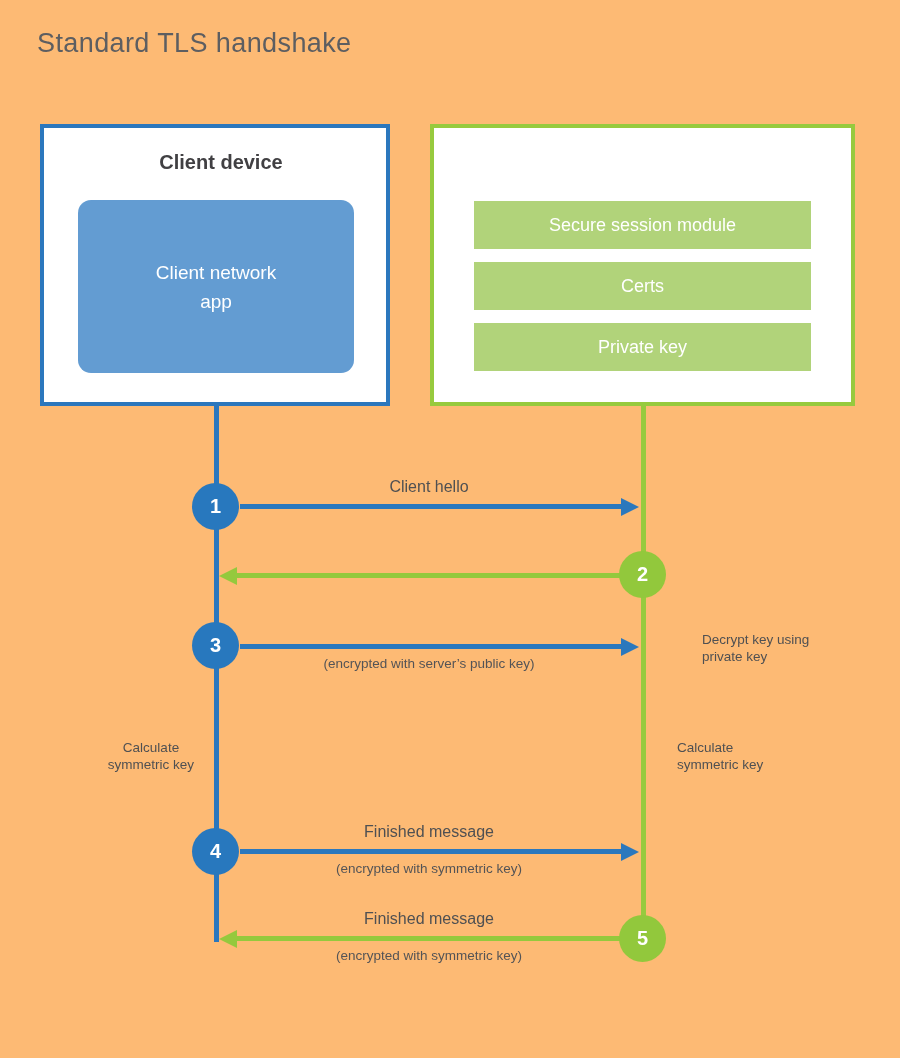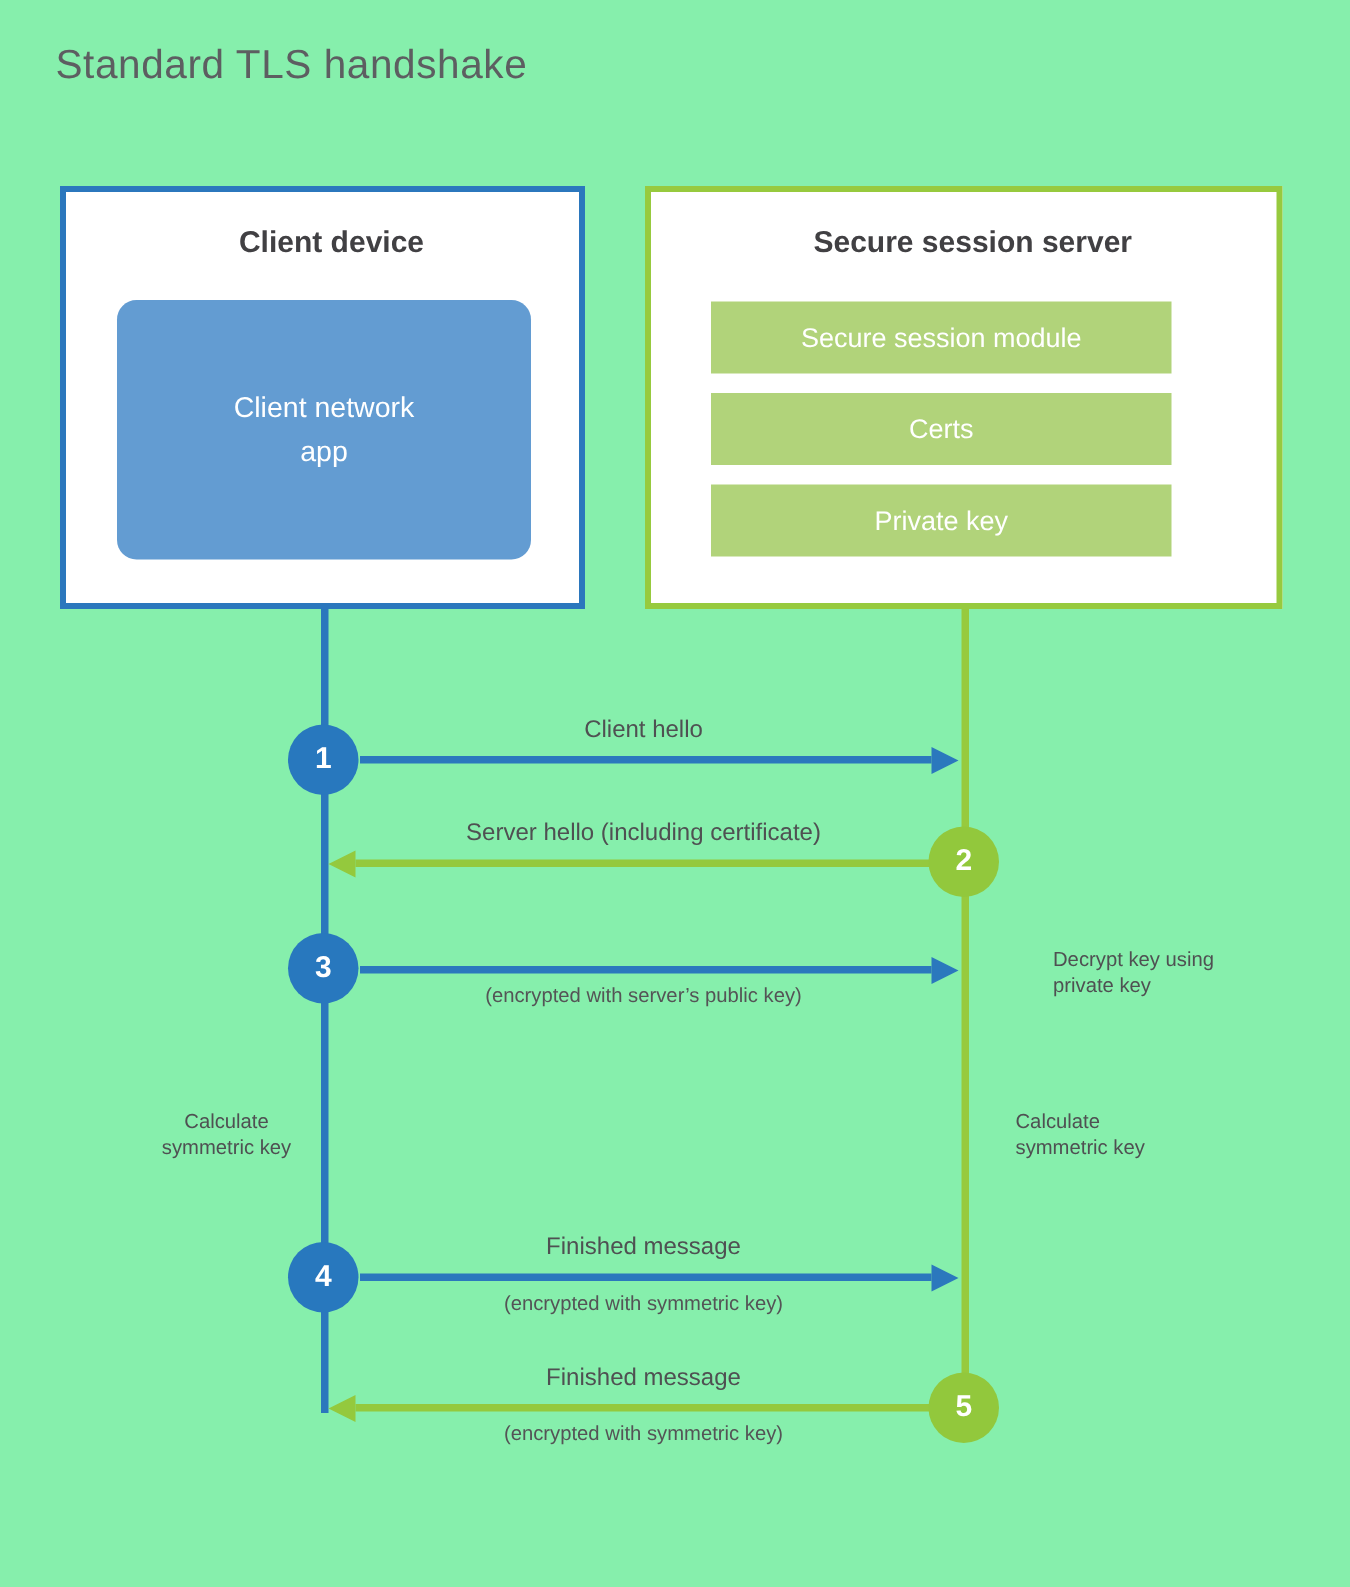--- a/index.html
+++ b/index.html
@@ -1,18 +1,18 @@
 <!DOCTYPE html>
 <html><head>
 <meta charset="utf-8">
 <title>Standard TLS handshake</title>
 <style>
   html,body { margin:0; padding:0; background:#ffffff; }
   .canvas {
-    position:relative; width:900px; height:1058px; background:#86efac;
+    position:relative; width:900px; height:1058px; background:#fdba74;
     font-family:"Liberation Sans", sans-serif; overflow:hidden;
   }
   .page-title {
     position:absolute; left:37px; top:28px; margin:0;
     font-size:27px; font-weight:400; letter-spacing:0.4px; color:#5d5e61;
   }
   
   .actor-box { position:absolute; top:124px; height:274px; background:#ffffff; }
   .actor-box.client { left:40px; width:342px; border:4px solid #2b77bd; }
   .actor-box.server { left:430px; width:417px; border:4px solid #97ca3e; }
@@ -21,21 +21,21 @@
     font-size:20px; font-weight:bold; color:#414043;padding-left:12px;
   }
   .client-app {
     position:absolute; left:34px; top:72px; width:276px; height:173px;
     background:#639cd2; color:#ffffff; font-size:19px; line-height:29px;
     display:flex; align-items:center; justify-content:center; text-align:center;
     white-space:pre-line;
     border-radius:13px;
   }
   .server-bar {
-    position:absolute; left:40px; width:307px; height:48px;
+    position:absolute; left:40px; width:337px; height:48px;
     background:#b1d37a; color:#ffffff; font-size:18px;
     display:flex; align-items:center; justify-content:center; text-align:left;
   }
   .server-bar.b0 { top:73px; }
   .server-bar.b1 { top:134px; }
   .server-bar.b2 { top:195px; }
   
   .lifeline { position:absolute; top:406px; width:5px; }
   .lifeline.blue  { left:214px; height:536px; background:#2b77bd; }
   .lifeline.green { left:641px; height:533px; background:#97ca3e; }
@@ -80,35 +80,33 @@
 
   <h1 class="page-title">Standard TLS handshake</h1>
 
   <div class="actor-box client">
     <div class="box-title">Client device</div>
     <div class="client-app">Client network
 app</div>
   </div>
 
   <div class="actor-box server">
-    <div class="box-title">Secure session server</div>
     <div class="server-bar b0">Secure session module</div>
     <div class="server-bar b1">Certs</div>
     <div class="server-bar b2">Private key</div>
   </div>
 
   <div class="lifeline blue"></div>
   <div class="lifeline green"></div>
 
   <div class="arrow blue right" style="left:240px; top:504px; width:381px;"></div>
   <div class="msg" style="top:478px;">Client hello</div>
   <div class="step blue" style="left:192px; top:483px;">1</div>
 
   <div class="arrow green left" style="left:237px; top:573px; width:384px;"></div>
-  <div class="msg" style="top:547px;">Server hello (including certificate)</div>
   <div class="step green" style="left:619px; top:551px;">2</div>
 
   <div class="arrow blue right" style="left:240px; top:644px; width:381px;"></div>
   <div class="msg sub" style="top:656px;">(encrypted with server’s public key)</div>
   <div class="step blue" style="left:192px; top:622px;">3</div>
 
   <div class="note" style="left:677px; top:631px;margin-left:25px;">Decrypt key using
 private key</div>
   <div class="note" style="left:90px; top:739px; width:122px; text-align:center;">Calculate
 symmetric key</div>

